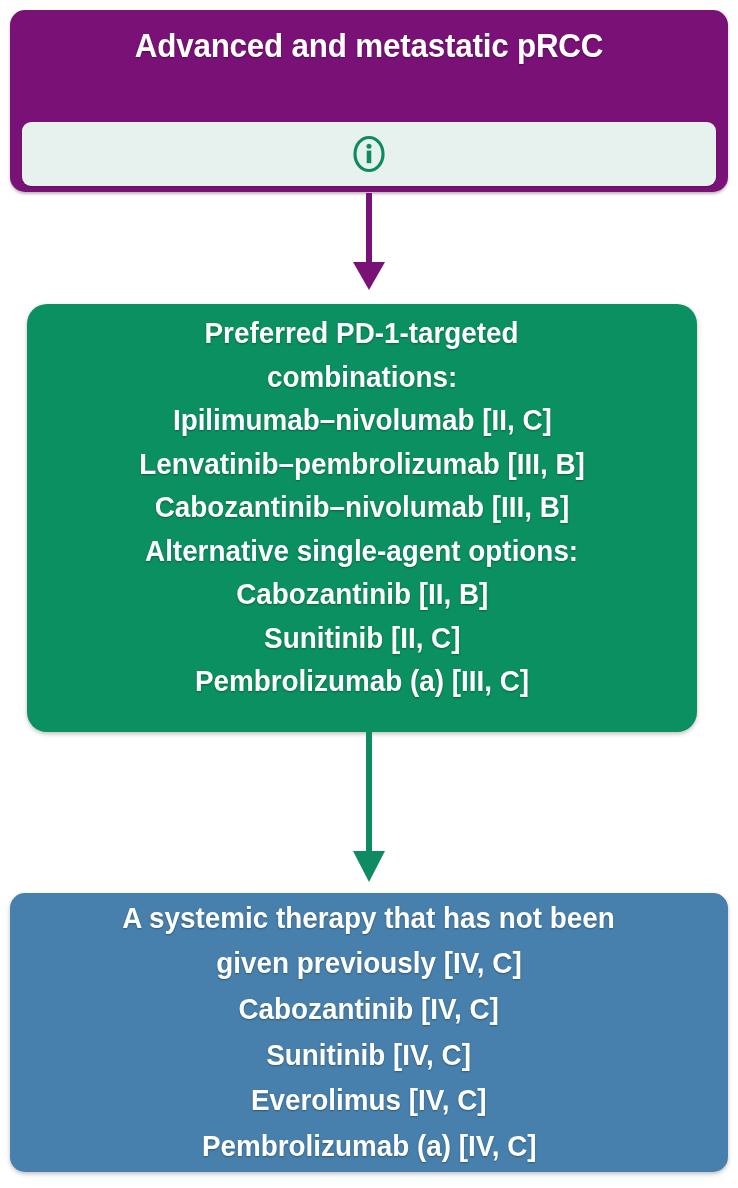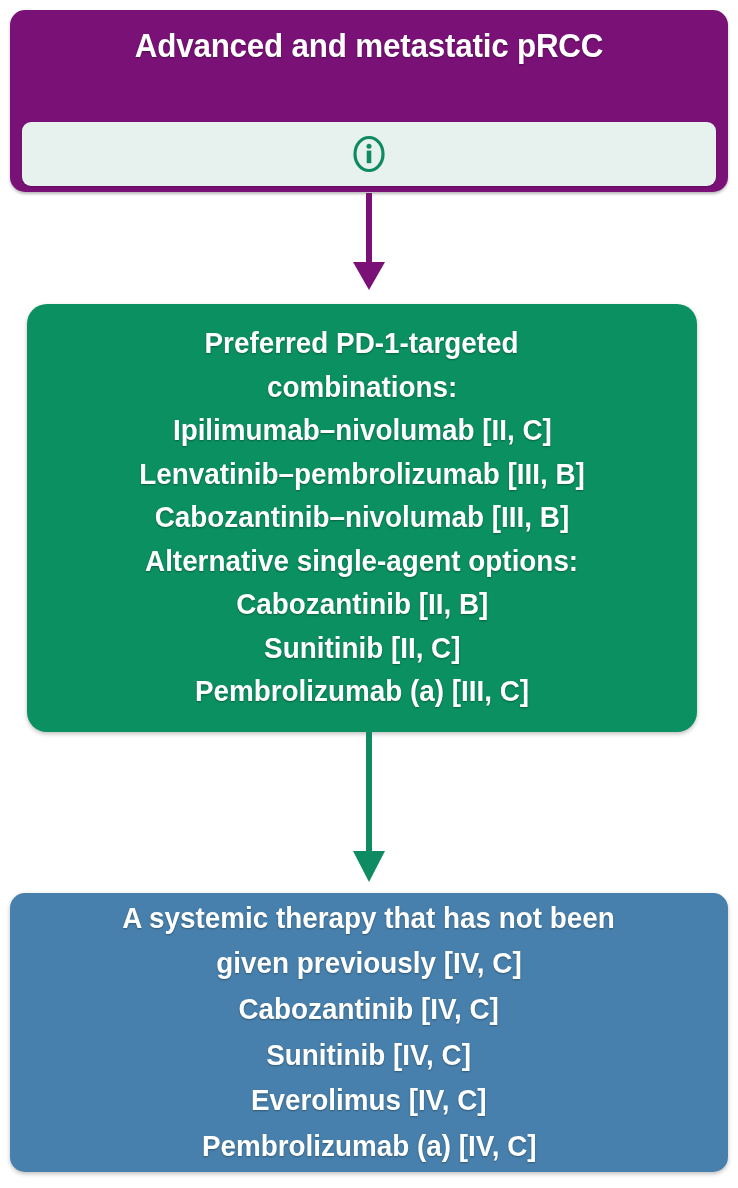--- a/index.html
+++ b/index.html
@@ -88,21 +88,20 @@
     top: 304px;
     width: 670px;
     height: 428px;
     box-sizing: border-box;
     background: #0a9061;
     border-radius: 20px;
     box-shadow: 0 2px 4px rgba(0,0,0,0.25);
     display: flex;
     flex-direction: column;
     align-items: center;
-    justify-content: center;
     padding: 8px 14px;
   }
 
   
   .node-blue {
     position: absolute;
     left: 10px;
     top: 893px;
     width: 718px;
     height: 279px;

